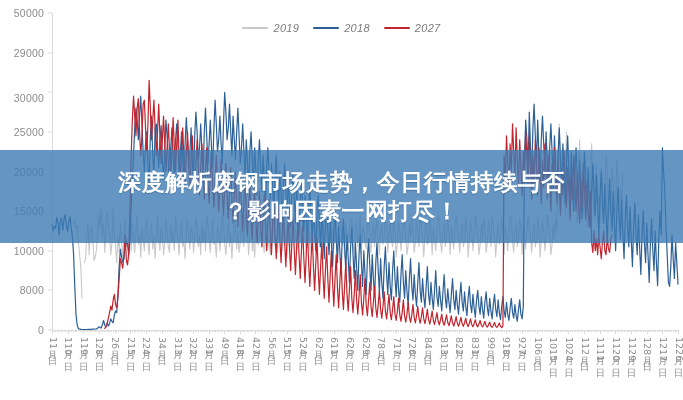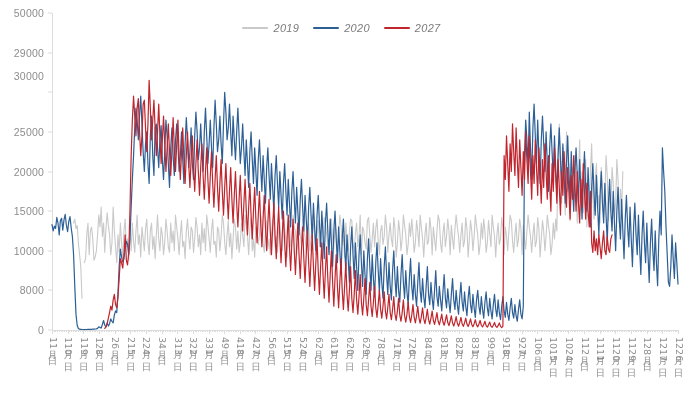--- a/index.html
+++ b/index.html
@@ -91,21 +91,21 @@
 
   <div class="chart-area">
 
     <div class="ylabels">
         <div class="ylabel" style="top: 330px;">0</div>
         <div class="ylabel" style="top: 290.375px;">8000</div>
         <div class="ylabel" style="top: 250.75px;">10000</div>
         <div class="ylabel" style="top: 211.125px;">15000</div>
         <div class="ylabel" style="top: 171.5px;">20000</div>
         <div class="ylabel" style="top: 131.875px;">25000</div>
-        <div class="ylabel" style="top: 76px;">30000</div>
+        <div class="ylabel" style="top: 98px;">30000</div>
         <div class="ylabel" style="top: 52.625px;">29000</div>
         <div class="ylabel" style="top: 13px;">50000</div>
       </div>
     <div class="yaxis-line"></div>
     <div class="xaxis-line"></div>
 
     <div class="plot">
       <svg id="plot-svg" viewBox="0 0 626 317" preserveAspectRatio="none">
           <path d="M21.59 210.01 L22.79 206.05 L23.98 215.56 L25.18 212.39 L26.38 229.82 L27.58 241.71 L28.78 253.60 L29.98 285.30 M32.38 249.64 L33.58 245.68 L34.78 221.90 L35.98 210.01 L37.18 241.71 L38.38 217.94 L39.57 213.97 L40.77 225.86 L41.97 247.26 L43.17 244.09 L44.37 237.75 L45.57 221.90 L46.77 202.09 L47.97 213.97 L49.17 194.16 L50.37 223.49 L51.57 210.01 L52.77 239.34 L53.97 215.56 L55.16 199.71 L56.36 212.39 L57.56 221.90 L58.76 241.71 L59.96 229.82 L61.16 194.16 L62.36 217.94 L63.56 233.79 L64.76 249.64 L65.96 221.90 L67.16 239.34 L68.36 210.01 L69.56 229.82 L70.75 245.68 L71.95 217.94 L73.15 206.05 L74.35 233.79 L75.55 225.86 L76.75 247.26 L77.95 215.56 L79.15 237.75 L80.35 210.01 L81.55 228.24 L82.75 239.34 L83.95 217.94 L85.15 202.09 L86.34 231.41 L87.54 221.90 L88.74 244.09 L89.94 213.97 L91.14 225.86 L92.34 237.75 L93.54 215.56 L94.74 206.05 L95.94 229.82 L97.14 241.71 L98.34 217.94 L99.54 210.01 L100.74 236.16 L101.93 223.49 L103.13 245.68 L104.33 221.90 L105.53 202.09 L106.73 225.86 L107.93 237.75 L109.13 213.97 L110.33 221.90 L111.53 241.71 L112.73 229.82 L113.93 206.05 L115.13 217.94 L116.33 233.79 L117.52 239.34 L118.72 210.01 L119.92 229.82 L121.12 217.94 L122.32 237.75 L123.52 202.09 L124.72 213.97 L125.92 225.86 L127.12 241.71 L128.32 221.90 L129.52 207.63 L130.72 233.79 L131.92 228.24 L133.11 245.68 L134.31 217.94 L135.51 206.05 L136.71 223.49 L137.91 236.16 L139.11 213.97 L140.31 217.94 L141.51 239.34 L142.71 225.86 L143.91 204.47 L145.11 213.97 L146.31 233.79 L147.51 221.90 L148.70 241.71 L149.90 210.01 L151.10 229.82 L152.30 215.56 L153.50 237.75 L154.70 202.09 L155.90 212.39 L157.10 225.86 L158.30 239.34 L159.50 217.94 L160.70 206.05 L161.90 231.41 L163.10 228.24 L164.30 244.09 L165.49 213.97 L166.69 217.94 L167.89 237.75 L169.09 223.49 L170.29 202.09 L171.49 210.01 L172.69 229.82 L173.89 241.71 L175.09 221.90 L176.29 207.63 L177.49 233.79 L178.69 220.31 L179.89 245.68 L181.08 225.86 L182.28 206.05 L183.48 213.97 L184.68 236.16 L185.88 217.94 L187.08 239.34 L188.28 229.82 L189.48 210.01 L190.68 221.90 L191.88 233.79 L193.08 202.09 L194.28 212.39 L195.48 223.49 L196.67 241.71 L197.87 215.56 L199.07 204.47 L200.27 237.75 L201.47 225.86 L202.67 244.09 L203.87 213.97 L205.07 217.94 L206.27 231.41 L207.47 221.90 L208.67 202.09 L209.87 210.01 L211.07 229.82 L212.26 239.34 L213.46 217.94 L214.66 207.63 L215.86 236.16 L217.06 225.86 L218.26 241.71 L219.46 221.90 L220.66 206.05 L221.86 212.39 L223.06 233.79 L224.26 223.49 L225.46 239.34 L226.66 217.94 L227.85 210.01 L229.05 229.82 L230.25 237.75 L231.45 204.47 L232.65 215.56 L233.85 225.86 L235.05 244.09 L236.25 221.90 L237.45 207.63 L238.65 233.79 L239.85 228.24 L241.05 202.09 L242.25 213.97 L243.44 217.94 L244.64 241.71 L245.84 229.82 L247.04 210.01 L248.24 221.90 L249.44 231.41 L250.64 206.05 L251.84 217.94 L253.04 223.49 L254.24 239.34 L255.44 220.31 L256.64 210.01 L257.84 237.75 L259.03 225.86 L260.23 202.09 L261.43 212.39 L262.63 221.90 L263.83 241.71 L265.03 223.49 L266.23 207.63 L267.43 233.79 L268.63 217.94 L269.83 245.68 L271.03 229.82 L272.23 204.47 L273.43 210.01 L274.62 221.90 L275.82 233.79 L277.02 239.34 L278.22 215.56 L279.42 206.05 L280.62 225.86 L281.82 236.16 L283.02 213.97 L284.22 217.94 L285.42 241.71 L286.62 223.49 L287.82 202.09 L289.02 212.39 L290.21 231.41 L291.41 221.90 L292.61 244.09 L293.81 210.01 L295.01 225.86 L296.21 237.75 L297.41 217.94 L298.61 206.05 L299.81 207.63 L301.01 229.82 L302.21 239.34 L303.41 220.31 L304.61 210.01 L305.80 233.79 L307.00 223.49 L308.20 202.09 L309.40 241.71 L310.60 213.97 L311.80 217.94 L313.00 229.82 L314.20 236.16 L315.40 207.63 L316.60 204.47 L317.80 221.90 L319.00 239.34 L320.20 225.86 L321.39 210.01 L322.59 233.79 L323.79 215.56 L324.99 206.05 L326.19 228.24 L327.39 241.71 L328.59 217.94 L329.79 212.39 L330.99 231.41 L332.19 223.49 L333.39 202.09 L334.59 213.97 L335.79 239.34 L336.98 221.90 L338.18 210.01 L339.38 225.86 L340.58 233.79 L341.78 204.47 L342.98 215.56 L344.18 244.09 L345.38 229.82 L346.58 207.63 L347.78 217.94 L348.98 237.75 L350.18 225.86 L351.38 202.09 L352.57 212.39 L353.77 221.90 L354.97 241.71 L356.17 231.41 L357.37 210.01 L358.57 223.49 L359.77 206.05 L360.97 220.31 L362.17 239.34 L363.37 229.82 L364.57 207.63 L365.77 217.94 L366.97 233.79 L368.16 202.09 L369.36 213.97 L370.56 225.86 L371.76 244.09 L372.96 221.90 L374.16 210.01 L375.36 231.41 L376.56 228.24 L377.76 204.47 L378.96 215.56 L380.16 241.71 L381.36 213.97 L382.56 225.86 L383.75 237.75 L384.95 217.94 L386.15 202.09 L387.35 207.63 L388.55 229.82 L389.75 239.34 L390.95 220.31 L392.15 210.01 L393.35 233.79 L394.55 223.49 L395.75 206.05 L396.95 217.94 L398.15 241.71 L399.34 212.39 L400.54 225.86 L401.74 236.16 L402.94 215.56 L404.14 202.09 L405.34 213.97 L406.54 223.49 L407.74 239.34 L408.94 221.90 L410.14 210.01 L411.34 233.79 L412.54 228.24 L413.74 204.47 L414.93 215.56 L416.13 244.09 L417.33 225.86 L418.53 207.63 L419.73 217.94 L420.93 237.75 L422.13 223.49 L423.33 202.09 L424.53 212.39 L425.73 221.90 L426.93 241.71 L428.13 231.41 L429.33 210.01 L430.52 225.86 L431.72 206.05 L432.92 217.94 L434.12 239.34 L435.32 229.82 L436.52 207.63 L437.72 220.31 L438.92 233.79 L440.12 202.09 L441.32 213.97 L442.52 223.49 L443.72 244.09 L444.92 221.90 L446.11 210.01 L447.31 231.41 L448.51 225.86 L449.71 204.47 L450.91 215.56 L452.11 241.71 L453.31 213.97 L454.51 223.49 L455.71 237.75 L456.91 217.94 L458.11 202.09 L459.31 207.63 L460.51 228.24 L461.70 239.34 L462.90 221.90 L464.10 210.01 L465.30 233.79 L466.50 225.86 L467.70 206.05 L468.90 215.56 L470.10 241.71 L471.30 212.39 L472.50 225.86 L473.70 236.16 L474.90 217.94 L476.10 202.09 L477.30 213.97 L478.49 223.49 L479.69 239.34 L480.89 221.90 L482.09 210.01 L483.29 233.79 L484.49 228.24 L485.69 204.47 L486.89 215.56 L488.09 244.09 L489.29 225.86 L490.49 207.63 L491.69 217.94 L492.89 237.75 L494.08 223.49 L495.28 202.09 L496.48 212.39 L497.68 221.90 L498.88 241.71 L500.08 231.41 L501.28 210.01 L502.48 225.86 L503.68 206.05 L504.88 217.94 L506.08 138.69 L507.28 110.95 L508.48 158.50 L509.67 190.20 L510.87 134.73 L512.07 166.43 L513.27 202.09 L514.47 118.88 L515.67 178.31 L516.87 150.57 L518.07 207.63 L519.27 186.24 L520.47 154.54 L521.67 198.13 L522.87 142.65 L524.07 174.35 L525.26 210.01 L526.46 162.46 L527.66 126.80 L528.86 190.20 L530.06 158.50 L531.26 199.71 L532.46 178.31 L533.66 146.61 L534.86 213.97 L536.06 170.39 L537.26 194.16 L538.46 158.50 L539.66 130.76 L540.85 183.86 L542.05 206.05 L543.25 166.43 L544.45 150.57 L545.65 194.16 L546.85 182.28 L548.05 210.01 L549.25 154.54 L550.45 174.35 L551.65 202.09 L552.85 186.24 L554.05 142.65 L555.25 162.46 L556.44 207.63 L557.64 178.31 L558.84 198.13 L560.04 154.54 L561.24 170.39 L562.44 204.47 L563.64 190.20 L564.84 146.61 L566.04 166.43 L567.24 210.01 L568.44 175.94 L569.64 194.16 L570.84 158.50" fill="none" stroke="#c9c9c9" stroke-width="1.1" stroke-linejoin="round" stroke-linecap="round" vector-effect="non-scaling-stroke"></path>
           <path d="M0.00 211.60 L1.20 217.94 L2.40 213.18 L3.60 215.56 L4.80 204.47 L6.00 210.01 L7.20 221.90 L8.39 207.63 L9.59 205.26 L10.79 217.14 L11.99 206.84 L13.19 201.30 L14.39 212.39 L15.59 218.73 L16.79 208.43 L17.99 203.67 L19.19 214.77 L20.39 223.49 L21.59 241.71 L22.79 273.41 L23.98 301.15 L25.18 312.25 L26.38 315.42 L27.58 316.21 L28.78 316.37 L29.98 316.52 L31.18 316.60 L32.38 316.56 L33.58 316.52 L34.78 316.48 L35.98 316.45 L37.18 316.41 L38.38 316.37 L39.57 316.29 L40.77 316.21 L41.97 316.13 L43.17 315.97 L44.37 315.81 L45.57 315.42 L46.77 313.83 L47.97 314.62 L49.17 315.02 L50.37 311.45 L51.57 307.49 L52.77 312.25 L53.97 313.83 L55.16 309.87 L56.36 313.04 L57.56 310.66 L58.76 305.90 L59.96 308.28 L61.16 309.87 L62.36 301.94 L63.56 297.98 L64.76 299.56 L65.96 281.34 L67.16 253.60 L68.36 236.16 L69.56 244.09 L70.75 248.84 L71.95 245.68 L73.15 233.79 L74.35 228.24 L75.55 231.41 L76.75 241.71 L77.95 225.86 L79.15 194.16 L80.35 166.43 L81.55 142.65 L82.75 114.91 L83.95 95.10 L85.15 106.99 L86.34 126.80 L87.54 103.02 L88.74 83.21 L89.94 110.95 L91.14 138.69 L92.34 158.50 L93.54 130.76 L94.74 118.88 L95.94 150.57 L97.14 170.39 L98.34 122.84 L99.54 103.02 L100.74 142.65 L101.93 162.46 L103.13 114.91 L104.33 110.95 L105.53 134.73 L106.73 154.54 L107.93 126.80 L109.13 112.53 L110.33 146.61 L111.53 166.43 L112.73 138.69 L113.93 106.99 L115.13 122.84 L116.33 150.57 L117.52 174.35 L118.72 134.73 L119.92 114.91 L121.12 142.65 L122.32 162.46 L123.52 126.80 L124.72 110.95 L125.92 130.76 L127.12 158.50 L128.32 142.65 L129.52 118.88 L130.72 146.61 L131.92 170.39 L133.11 130.76 L134.31 104.61 L135.51 126.80 L136.71 154.54 L137.91 138.69 L139.11 114.91 L140.31 150.57 L141.51 166.43 L142.71 122.84 L143.91 99.06 L145.11 118.88 L146.31 146.61 L147.51 134.73 L148.70 110.95 L149.90 138.69 L151.10 158.50 L152.30 118.88 L153.50 95.10 L154.70 122.84 L155.90 150.57 L157.10 130.76 L158.30 106.99 L159.50 134.73 L160.70 154.54 L161.90 114.91 L163.10 87.18 L164.30 110.95 L165.49 138.69 L166.69 126.80 L167.89 103.02 L169.09 130.76 L170.29 150.57 L171.49 110.95 L172.69 79.25 L173.89 99.06 L175.09 126.80 L176.29 114.91 L177.49 91.14 L178.69 118.88 L179.89 142.65 L181.08 103.02 L182.28 126.80 L183.48 146.61 L184.68 118.88 L185.88 95.10 L187.08 122.84 L188.28 150.57 L189.48 134.73 L190.68 110.95 L191.88 138.69 L193.08 162.46 L194.28 126.80 L195.48 150.57 L196.67 174.35 L197.87 138.69 L199.07 118.88 L200.27 146.61 L201.47 170.39 L202.67 134.73 L203.87 158.50 L205.07 182.28 L206.27 146.61 L207.47 126.80 L208.67 154.54 L209.87 178.31 L211.07 142.65 L212.26 166.43 L213.46 190.20 L214.66 154.54 L215.86 134.73 L217.06 162.46 L218.26 186.24 L219.46 150.57 L220.66 174.35 L221.86 198.13 L223.06 162.46 L224.26 142.65 L225.46 170.39 L226.66 194.16 L227.85 158.50 L229.05 182.28 L230.25 206.05 L231.45 170.39 L232.65 150.57 L233.85 178.31 L235.05 202.09 L236.25 166.43 L237.45 190.20 L238.65 213.97 L239.85 178.31 L241.05 158.50 L242.25 186.24 L243.44 210.01 L244.64 174.35 L245.84 198.13 L247.04 221.90 L248.24 186.24 L249.44 166.43 L250.64 194.16 L251.84 217.94 L253.04 182.28 L254.24 206.05 L255.44 229.82 L256.64 194.16 L257.84 174.35 L259.03 202.09 L260.23 225.86 L261.43 190.20 L262.63 213.97 L263.83 237.75 L265.03 202.09 L266.23 182.28 L267.43 210.01 L268.63 233.79 L269.83 198.13 L271.03 221.90 L272.23 245.68 L273.43 210.01 L274.62 190.20 L275.82 217.94 L277.02 241.71 L278.22 206.05 L279.42 229.82 L280.62 253.60 L281.82 217.94 L283.02 198.13 L284.22 225.86 L285.42 249.64 L286.62 213.97 L287.82 237.75 L289.02 261.52 L290.21 225.86 L291.41 206.05 L292.61 233.79 L293.81 257.56 L295.01 221.90 L296.21 245.68 L297.41 269.45 L298.61 233.79 L299.81 213.97 L301.01 241.71 L302.21 265.49 L303.41 229.82 L304.61 253.60 L305.80 277.38 L307.00 241.71 L308.20 221.90 L309.40 249.64 L310.60 273.41 L311.80 237.75 L313.00 261.52 L314.20 281.34 L315.40 245.68 L316.60 225.86 L317.80 253.60 L319.00 277.38 L320.20 241.71 L321.39 265.49 L322.59 283.72 L323.79 249.64 L324.99 229.82 L326.19 257.56 L327.39 278.96 L328.59 245.68 L329.79 269.45 L330.99 285.30 L332.19 253.60 L333.39 233.79 L334.59 261.52 L335.79 281.34 L336.98 249.64 L338.18 273.41 L339.38 286.88 L340.58 257.56 L341.78 237.75 L342.98 265.49 L344.18 283.72 L345.38 253.60 L346.58 277.38 L347.78 289.26 L348.98 261.52 L350.18 241.71 L351.38 269.45 L352.57 285.30 L353.77 257.56 L354.97 278.96 L356.17 291.64 L357.37 265.49 L358.57 245.68 L359.77 273.41 L360.97 286.88 L362.17 261.52 L363.37 281.34 L364.57 293.23 L365.77 269.45 L366.97 249.64 L368.16 277.38 L369.36 289.26 L370.56 265.49 L371.76 283.72 L372.96 294.81 L374.16 273.41 L375.36 253.60 L376.56 281.34 L377.76 291.64 L378.96 269.45 L380.16 285.30 L381.36 296.39 L382.56 277.38 L383.75 257.56 L384.95 283.72 L386.15 293.23 L387.35 273.41 L388.55 286.88 L389.75 297.98 L390.95 278.96 L392.15 261.52 L393.35 285.30 L394.55 294.81 L395.75 275.79 L396.95 289.26 L398.15 299.56 L399.34 281.34 L400.54 265.49 L401.74 286.88 L402.94 296.39 L404.14 277.38 L405.34 291.64 L406.54 301.15 L407.74 283.72 L408.94 269.45 L410.14 289.26 L411.34 297.98 L412.54 278.96 L413.74 293.23 L414.93 302.74 L416.13 285.30 L417.33 273.41 L418.53 291.64 L419.73 299.56 L420.93 281.34 L422.13 294.81 L423.33 304.32 L424.53 286.88 L425.73 277.38 L426.93 293.23 L428.13 301.15 L429.33 283.72 L430.52 296.39 L431.72 305.11 L432.92 289.26 L434.12 278.96 L435.32 294.81 L436.52 302.74 L437.72 285.30 L438.92 297.98 L440.12 305.90 L441.32 291.64 L442.52 281.34 L443.72 296.39 L444.92 303.53 L446.11 286.88 L447.31 299.56 L448.51 306.70 L449.71 293.23 L450.91 283.72 L452.11 297.98 L453.31 304.32 L454.51 289.26 L455.71 301.15 L456.91 307.49 L458.11 294.81 L459.31 285.30 L460.51 299.56 L461.70 305.11 L462.90 291.64 L464.10 302.74 L465.30 308.28 L466.50 296.39 L467.70 286.88 L468.90 301.15 L470.10 305.90 L471.30 293.23 L472.50 142.65 L473.70 106.99 L474.90 126.80 L476.10 154.54 L477.30 99.06 L478.49 134.73 L479.69 166.43 L480.89 114.91 L482.09 91.14 L483.29 122.84 L484.49 150.57 L485.69 106.99 L486.89 142.65 L488.09 170.39 L489.29 126.80 L490.49 103.02 L491.69 130.76 L492.89 158.50 L494.08 118.88 L495.28 150.57 L496.48 178.31 L497.68 134.73 L498.88 110.95 L500.08 138.69 L501.28 166.43 L502.48 122.84 L503.68 154.54 L504.88 182.28 L506.08 142.65 L507.28 114.91 L508.48 146.61 L509.67 174.35 L510.87 130.76 L512.07 162.46 L513.27 190.20 L514.47 150.57 L515.67 122.84 L516.87 158.50 L518.07 186.24 L519.27 138.69 L520.47 170.39 L521.67 198.13 L522.87 158.50 L524.07 134.73 L525.26 162.46 L526.46 190.20 L527.66 146.61 L528.86 178.31 L530.06 206.05 L531.26 166.43 L532.46 138.69 L533.66 174.35 L534.86 198.13 L536.06 154.54 L537.26 186.24 L538.46 213.97 L539.66 174.35 L540.85 150.57 L542.05 182.28 L543.25 202.09 L544.45 162.46 L545.65 194.16 L546.85 221.90 L548.05 182.28 L549.25 158.50 L550.45 190.20 L551.65 210.01 L552.85 170.39 L554.05 202.09 L555.25 229.82 L556.44 190.20 L557.64 166.43 L558.84 198.13 L560.04 217.94 L561.24 178.31 L562.44 210.01 L563.64 237.75 L564.84 198.13 L566.04 174.35 L567.24 206.05 L568.44 225.86 L569.64 186.24 L570.84 217.94 L572.03 245.68 L573.23 206.05 L574.43 182.28 L575.63 213.97 L576.83 233.79 L578.03 194.16 L579.23 225.86 L580.43 253.60 L581.63 213.97 L582.83 190.20 L584.03 221.90 L585.23 241.71 L586.43 202.09 L587.62 233.79 L588.82 261.52 L590.02 221.90 L591.22 198.13 L592.42 229.82 L593.62 249.64 L594.82 210.01 L596.02 241.71 L597.22 269.45 L598.42 229.82 L599.62 206.05 L600.82 237.75 L602.02 257.56 L603.21 217.94 L604.41 249.64 L605.61 272.62 L606.81 225.86 L608.01 198.13 L609.21 221.90 L610.41 134.73 L611.61 158.50 L612.81 178.31 L614.01 213.97 L615.21 241.71 L616.41 269.45 L617.61 273.41 L618.80 253.60 L620.00 221.90 L621.20 245.68 L622.40 265.49 L623.60 229.82 L624.80 249.64 L626.00 271.04" fill="none" stroke="#2c5f96" stroke-width="1.2" stroke-linejoin="round" stroke-linecap="round" vector-effect="non-scaling-stroke"></path>
@@ -520,32 +520,36 @@
         <div class="xlabel" style="left: 626px;">12月26日</div>
       </div>
 
     <div class="legend">
         <div class="legend-item">
           <span class="legend-swatch" style="background: rgb(201, 201, 201);"></span>
           <span class="legend-label">2019</span>
         </div>
         <div class="legend-item">
           <span class="legend-swatch" style="background: rgb(44, 95, 150);"></span>
-          <span class="legend-label">2020</span>
+          <span class="legend-label">2018</span>
         </div>
         <div class="legend-item">
           <span class="legend-swatch" style="background: rgb(192, 36, 44);"></span>
           <span class="legend-label">2027</span>
         </div>
       </div>
   <div class="ytick" style="top: 330px;"></div>
       <div class="ytick" style="top: 290.375px;"></div>
       <div class="ytick" style="top: 250.75px;"></div>
       <div class="ytick" style="top: 211.125px;"></div>
       <div class="ytick" style="top: 171.5px;"></div>
       <div class="ytick" style="top: 131.875px;"></div>
       <div class="ytick" style="top: 92.25px;"></div>
       <div class="ytick" style="top: 52.625px;"></div>
       <div class="ytick" style="top: 13px;"></div>
     </div>
 
+  <div class="banner">
+    <div class="banner-line">深度解析废钢市场走势，今日行情持续与否</div>
+    <div class="banner-line">？影响因素一网打尽！</div>
+  </div>
 
 </div>
 
 </body></html>

